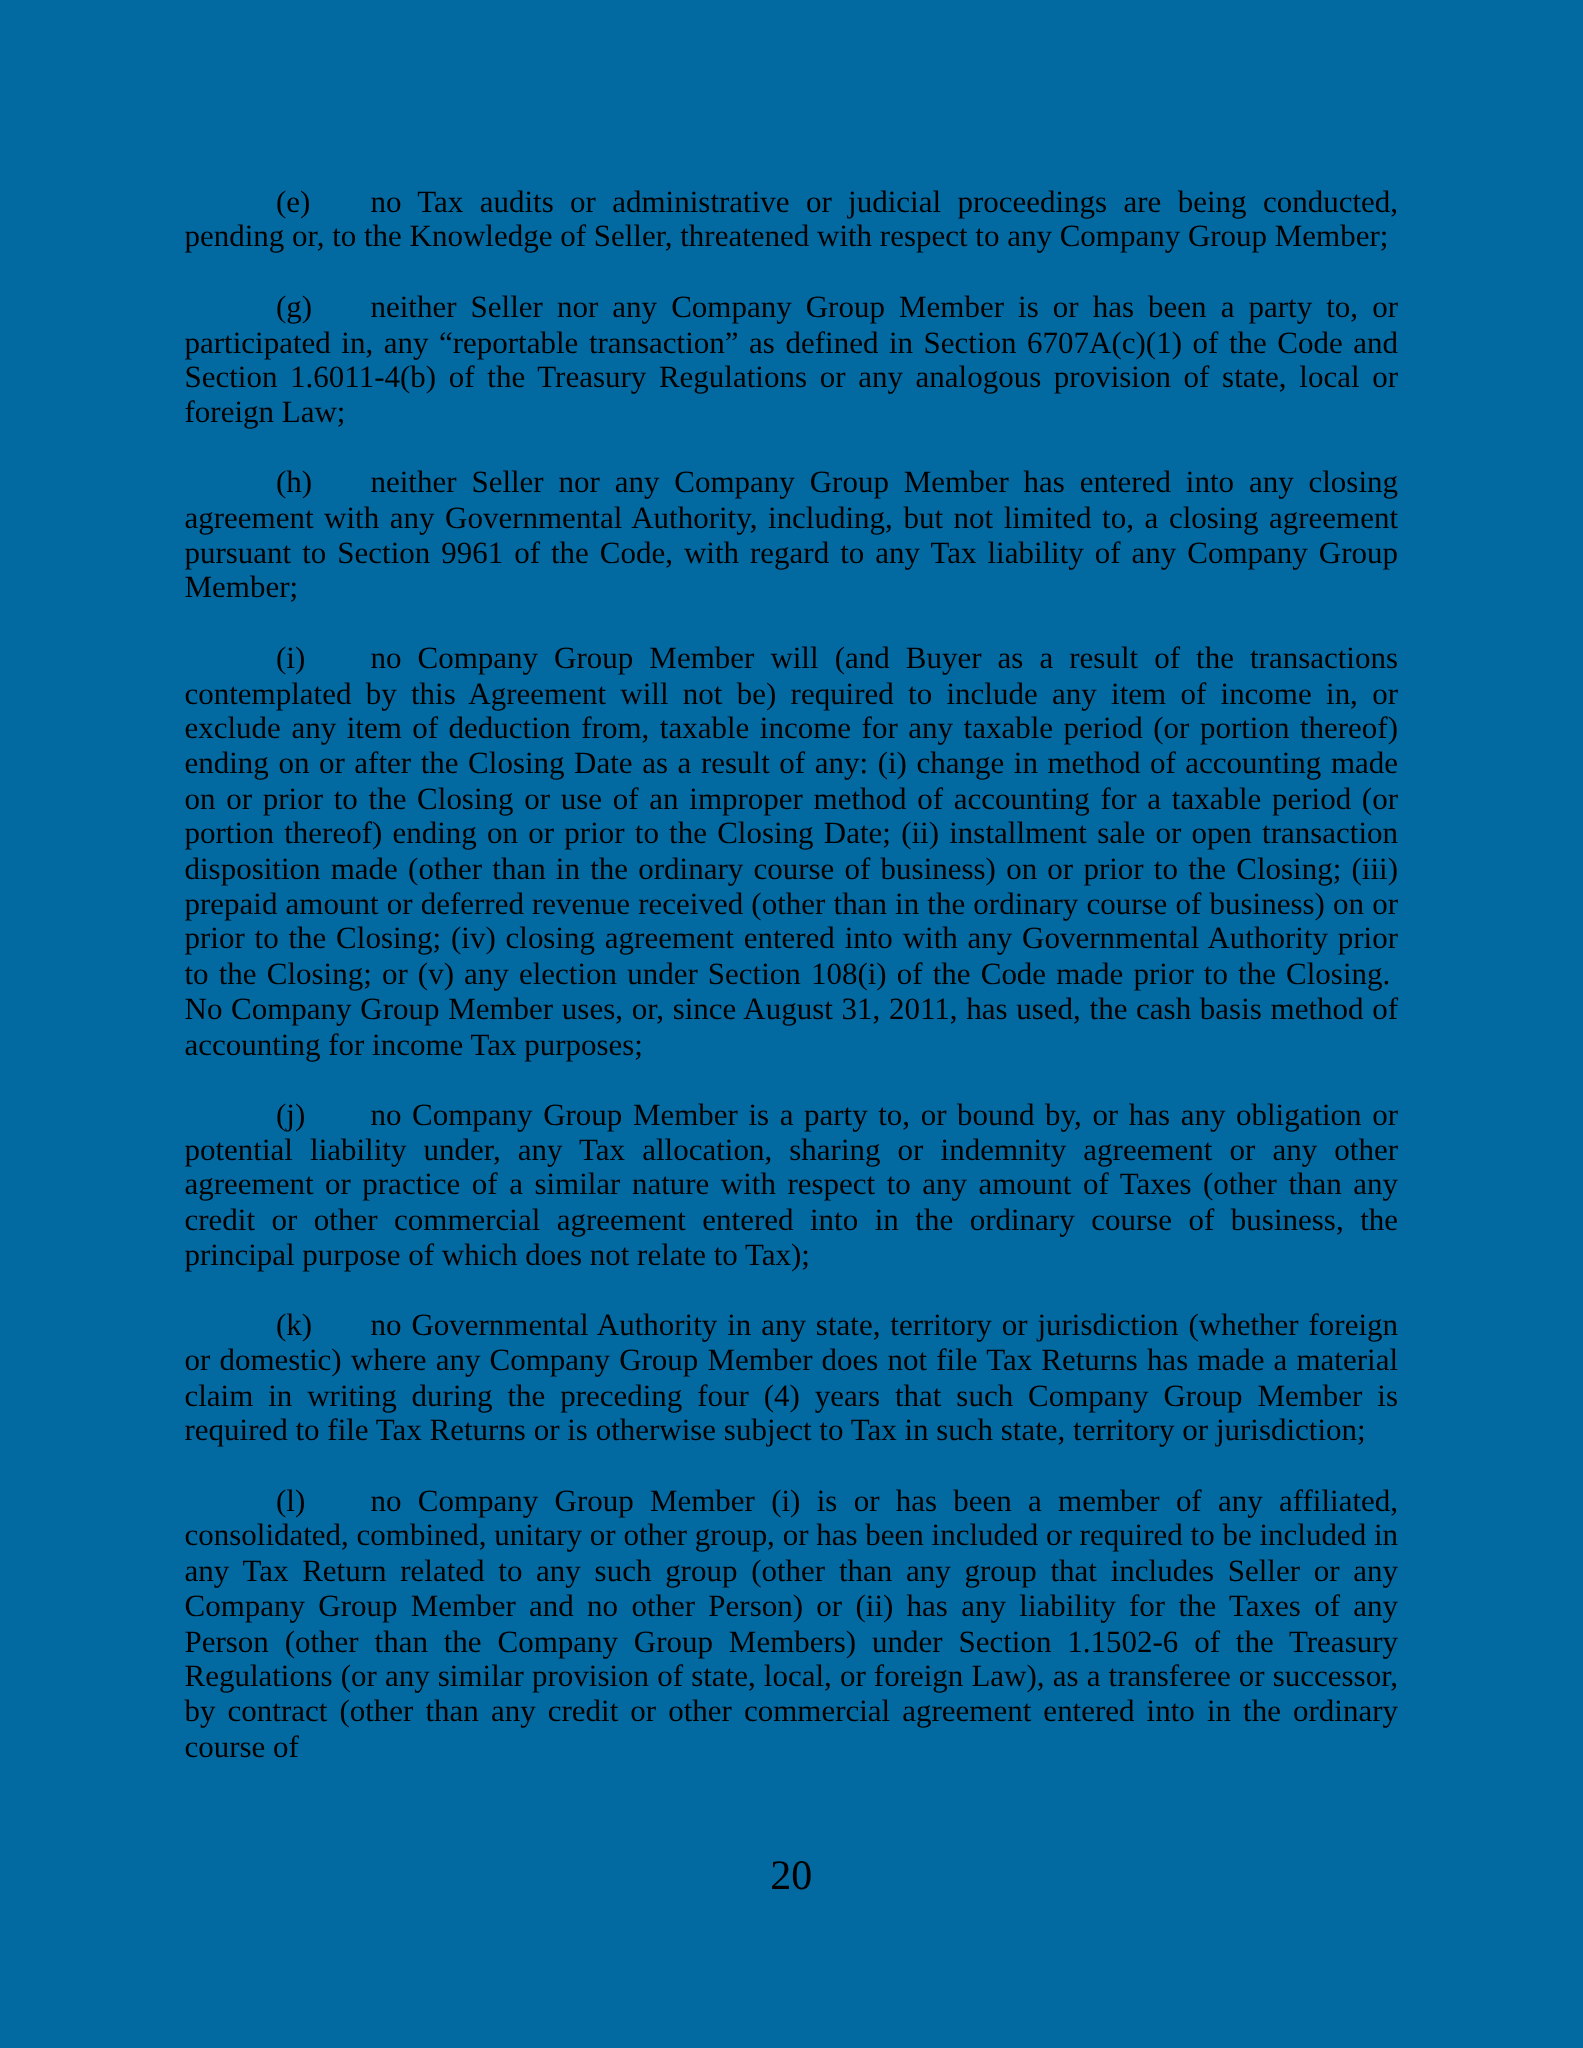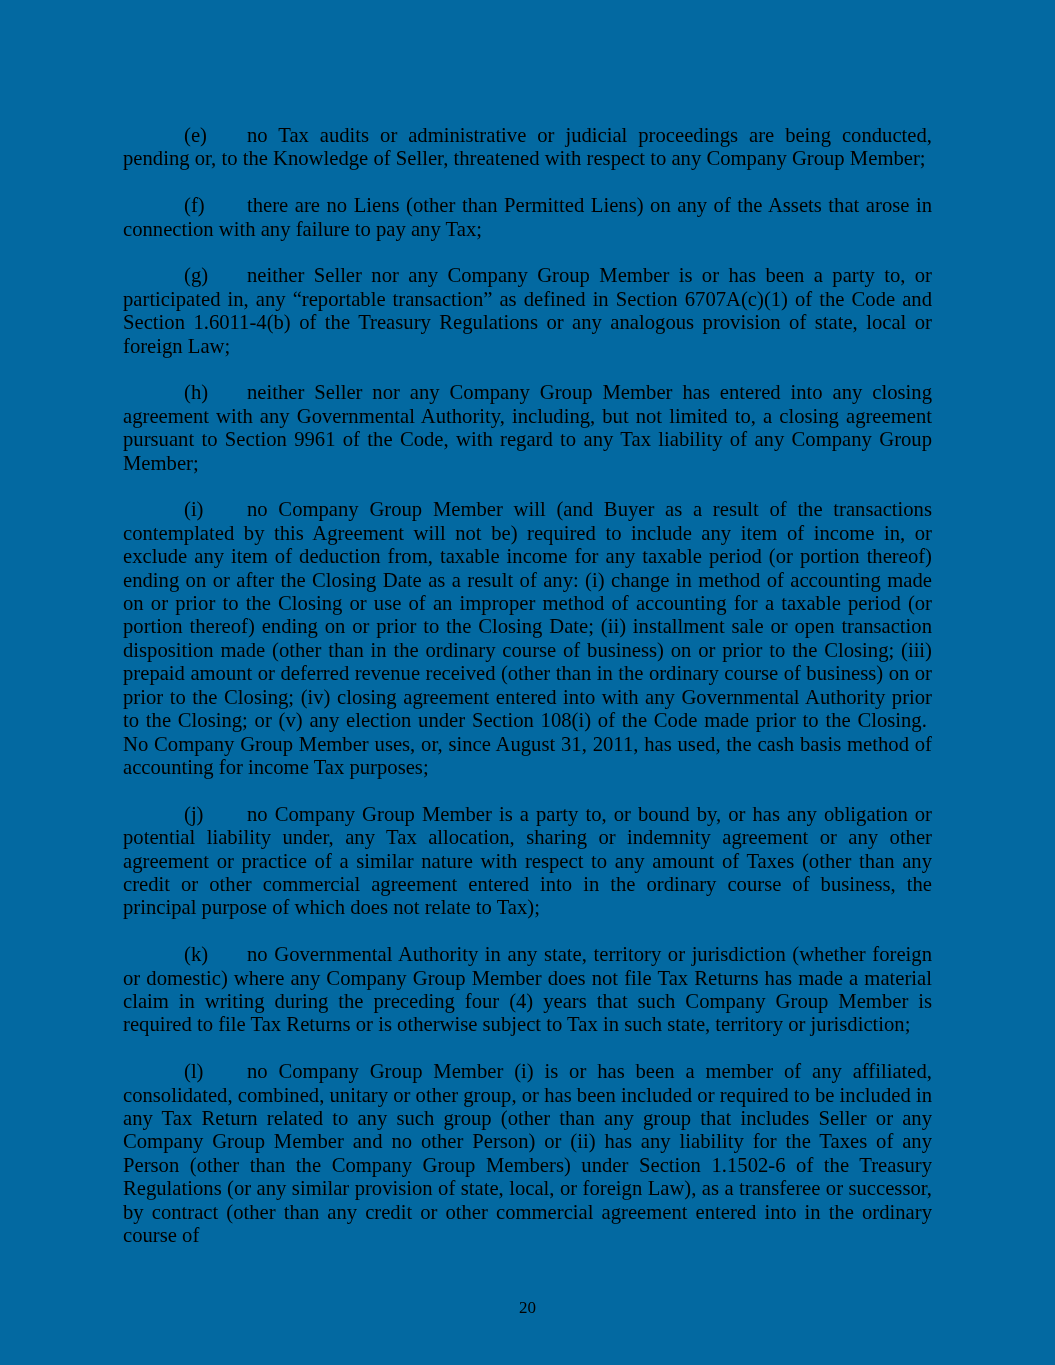--- a/index.html
+++ b/index.html
@@ -32,37 +32,36 @@
   p.para:last-child {
     margin-bottom: 0;
   }
   .label {
     display: inline-block;
     width: 63px;
     text-indent: 0;
   }
   .page-number {
     position: absolute;
-    top: 1296px;
+    top: 1239px;
     left: 0;
     width: 100%;
     text-align: center;
-    font-size: 17px;
+    font-size: 28px;
     line-height: 23.4px;
   }
 </style>
 </head>
 <body>
 
 <div class="page">
   <div class="content">
 
     <p class="para"><span class="label">(e)</span><span>no Tax audits or administrative or judicial proceedings are being conducted, pending or, to the Knowledge of Seller, threatened with respect to any Company Group Member;</span></p>
 
-    <p class="para"><span class="label">(f)</span><span>there are no Liens (other than Permitted Liens) on any of the Assets that arose in connection with any failure to pay any Tax;</span></p>
 
     <p class="para"><span class="label">(g)</span><span>neither Seller nor any Company Group Member is or has been a party to, or participated in, any “reportable transaction” as defined in Section 6707A(c)(1) of the Code and Section 1.6011-4(b) of the Treasury Regulations or any analogous provision of state, local or foreign Law;</span></p>
 
     <p class="para"><span class="label">(h)</span><span>neither Seller nor any Company Group Member has entered into any closing agreement with any Governmental Authority, including, but not limited to, a closing agreement pursuant to Section 9961 of the Code, with regard to any Tax liability of any Company Group Member;</span></p>
 
     <p class="para"><span class="label">(i)</span><span>no Company Group Member will (and Buyer as a result of the transactions contemplated by this Agreement will not be) required to include any item of income in, or exclude any item of deduction from, taxable income for any taxable period (or portion thereof) ending on or after the Closing Date as a result of any: (i) change in method of accounting made on or prior to the Closing or use of an improper method of accounting for a taxable period (or portion thereof) ending on or prior to the Closing Date; (ii) installment sale or open transaction disposition made (other than in the ordinary course of business) on or prior to the Closing; (iii) prepaid amount or deferred revenue received (other than in the ordinary course of business) on or prior to the Closing; (iv) closing agreement entered into with any Governmental Authority prior to the Closing; or (v) any election under Section 108(i) of the Code made prior to the Closing.&nbsp; No Company Group Member uses, or, since August 31, 2011, has used, the cash basis method of accounting for income Tax purposes;</span></p>
 
     <p class="para"><span class="label">(j)</span><span>no Company Group Member is a party to, or bound by, or has any obligation or potential liability under, any Tax allocation, sharing or indemnity agreement or any other agreement or practice of a similar nature with respect to any amount of Taxes (other than any credit or other commercial agreement entered into in the ordinary course of business, the principal purpose of which does not relate to Tax);</span></p>
 
     <p class="para"><span class="label">(k)</span><span>no Governmental Authority in any state, territory or jurisdiction (whether foreign or domestic) where any Company Group Member does not file Tax Returns has made a material claim in writing during the preceding four (4) years that such Company Group Member is required to file Tax Returns or is otherwise subject to Tax in such state, territory or jurisdiction;</span></p>

